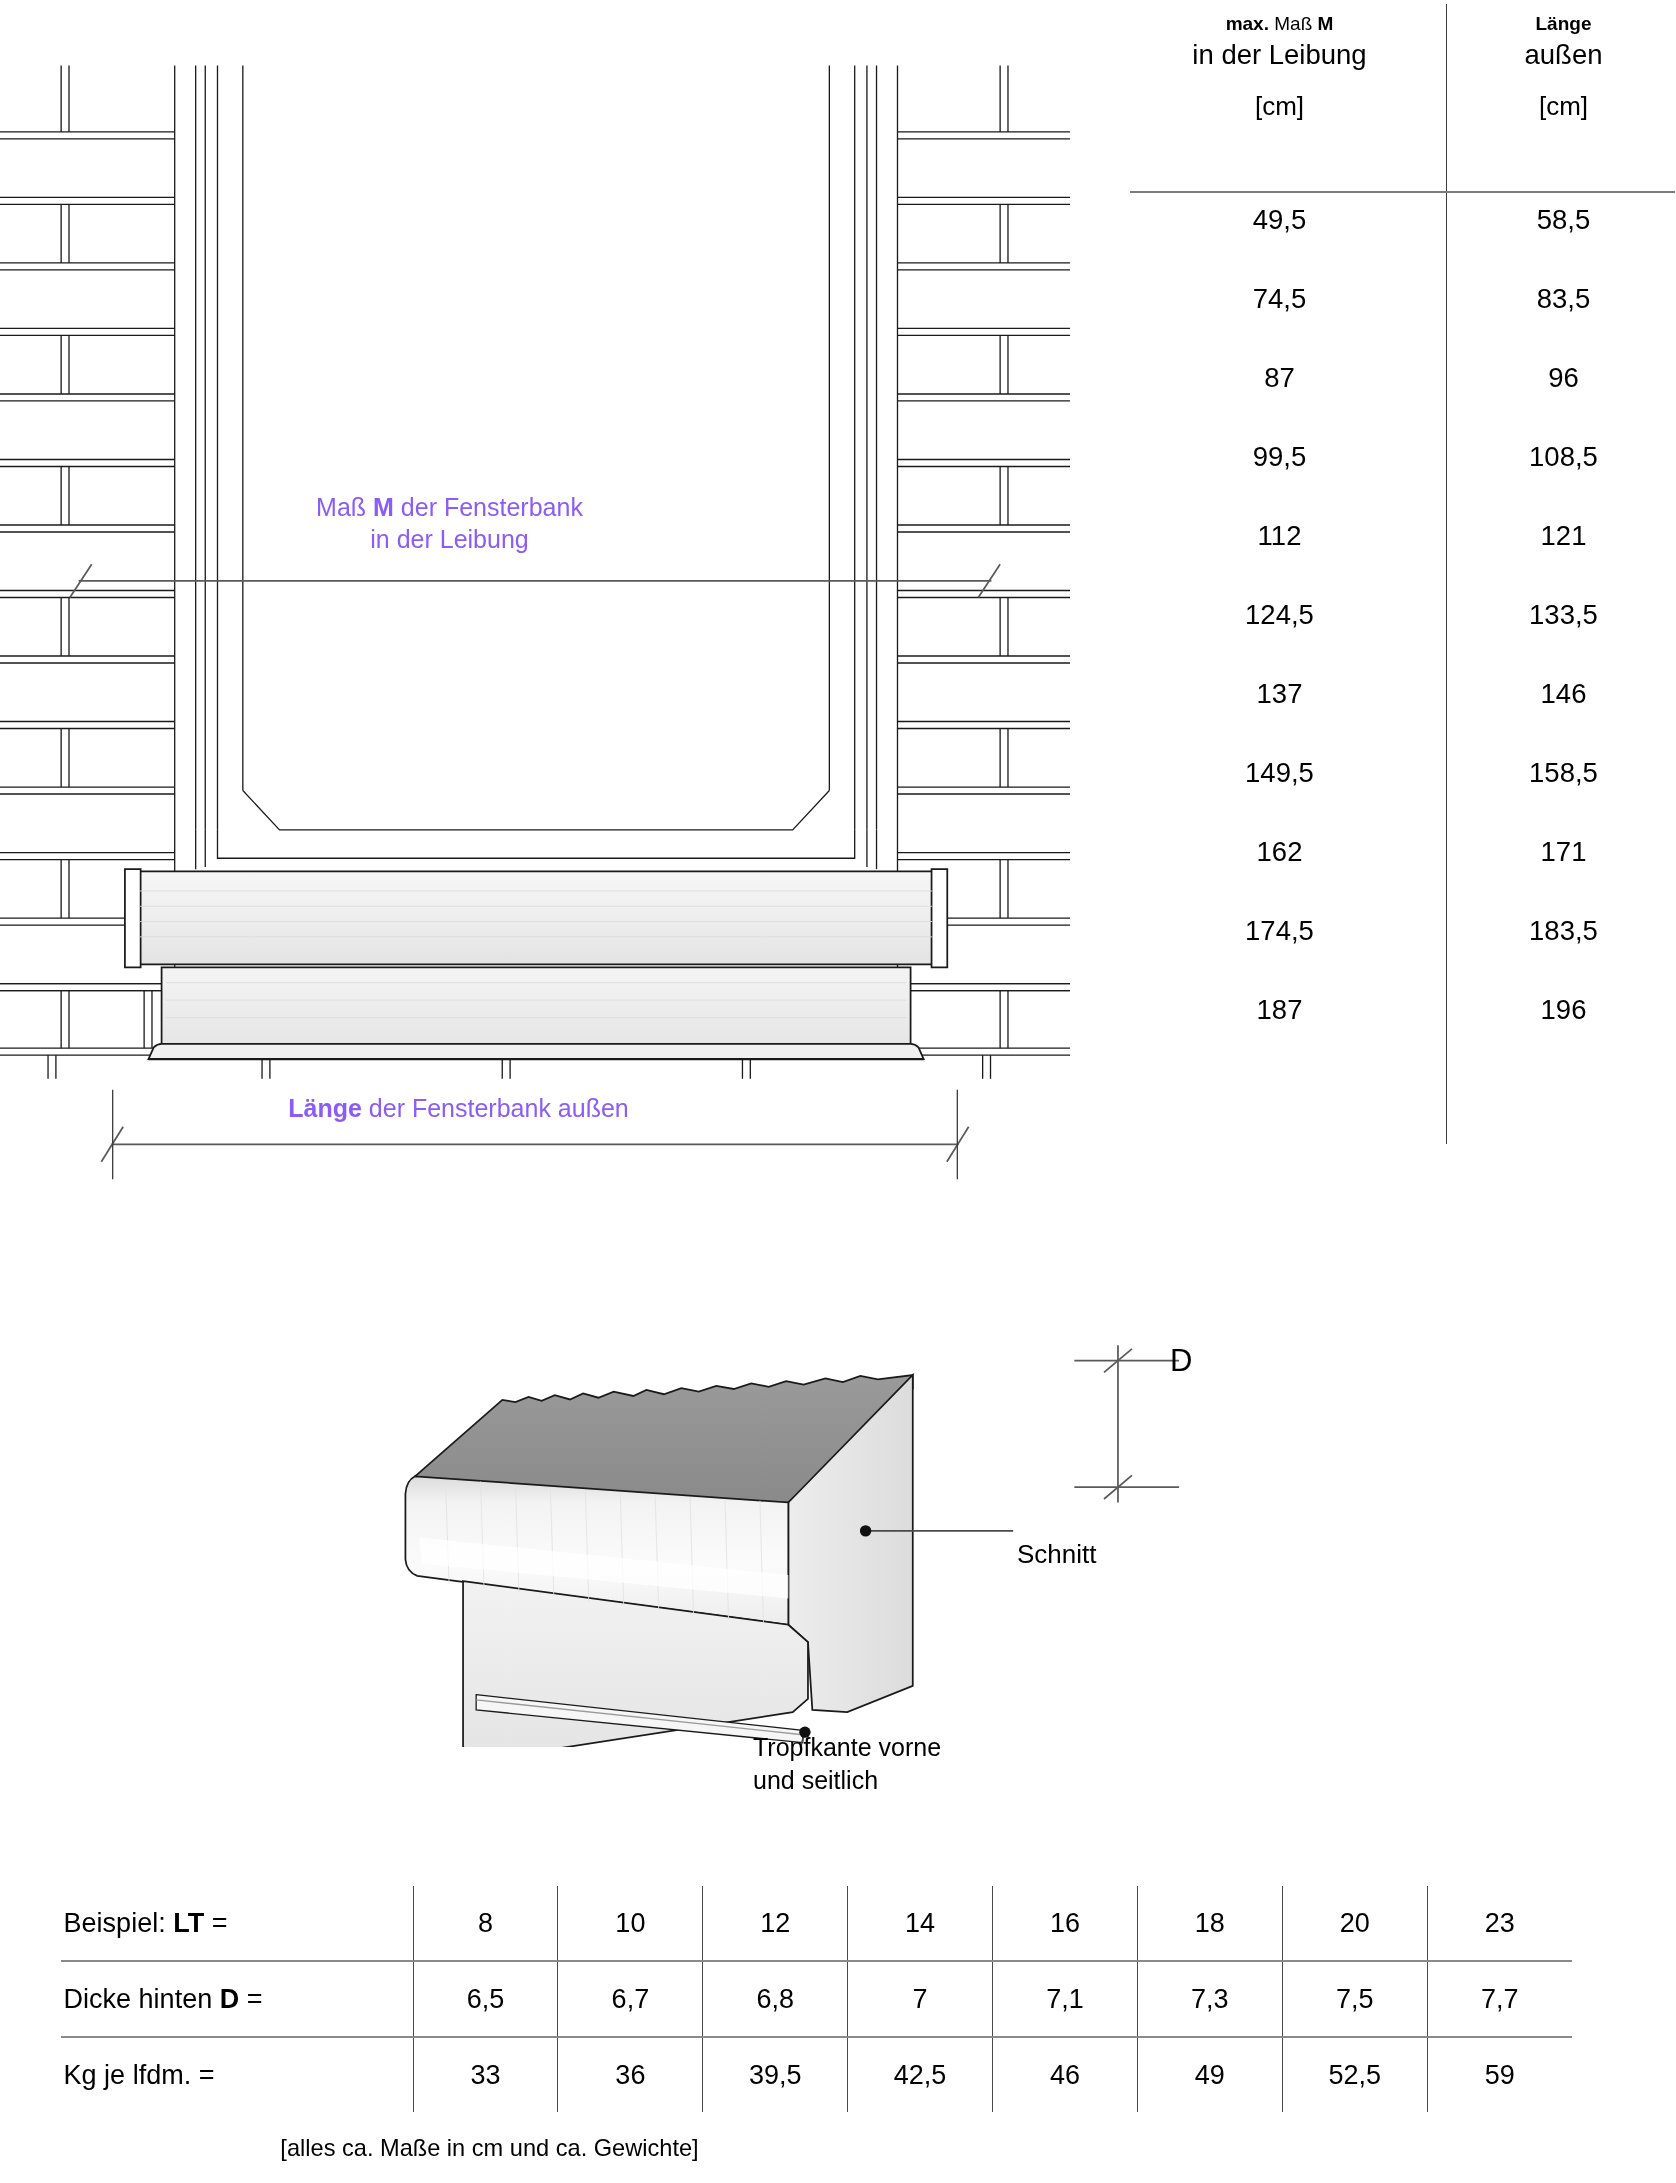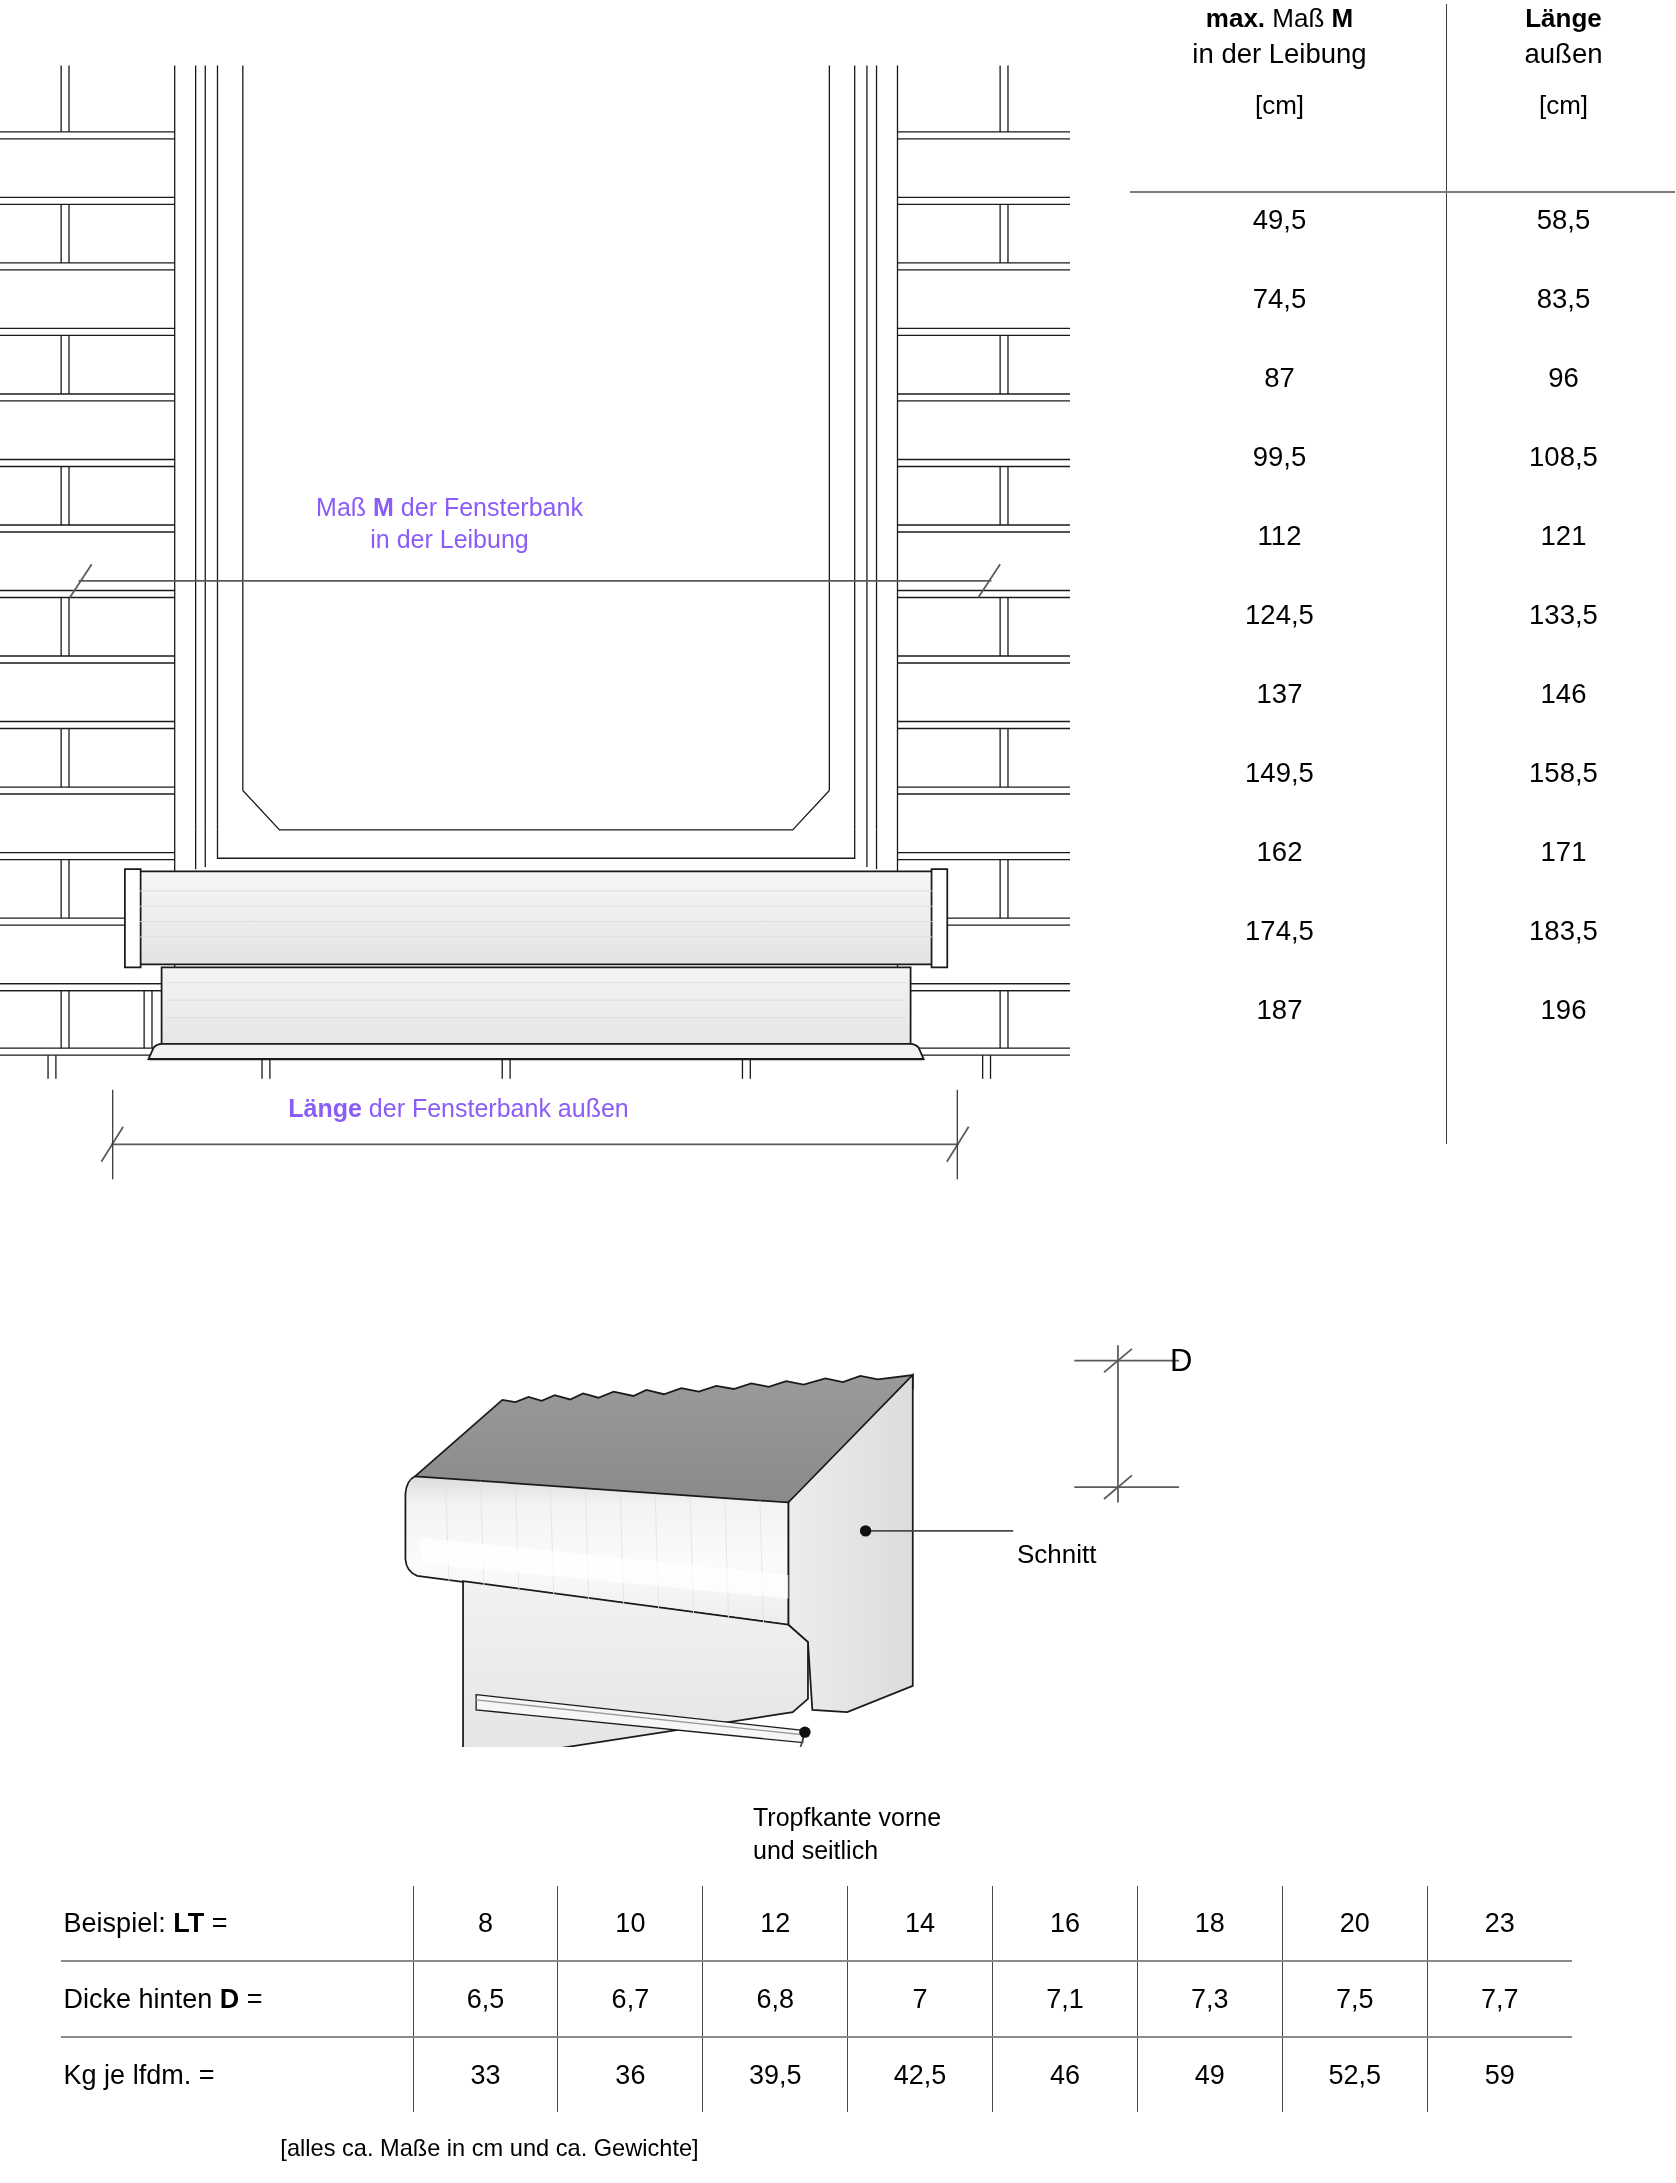--- a/index.html
+++ b/index.html
@@ -60,23 +60,23 @@
   }
   .mt-col {
     position: absolute;
     top: 0;
     text-align: center;
   }
   .mt-col-left  { left: 0px;   width: 323px; }
   .mt-col-right { left: 332px; width: 227px; }
 
   .mt-head-line1 {
-    font-size: 26px;
+    font-size: 19px;
     line-height: 1.30;
-    padding-top: 2px;
+    padding-top: 12px;
   }
   .mt-head-line2 {
     font-size: 27.5px;
     line-height: 1.30;
   }
   .mt-head-unit {
     font-size: 26px;
     padding-top: 18.3px;
   }
   .mt-vline {
@@ -135,21 +135,21 @@
   #label-schnitt {
     position: absolute;
     left: 1017px;
     top: 1541px;
     font-size: 26px;
     line-height: 1;
   }
   #label-tropfkante {
     position: absolute;
     left: 753px;
-    top: 1801px;
+    top: 1731px;
     font-size: 25px;
     line-height: 1.30;
   }
 
   
   #lt-table {
     position: absolute;
     left: 61px;
     top: 1886px;
     width: 1528px;

